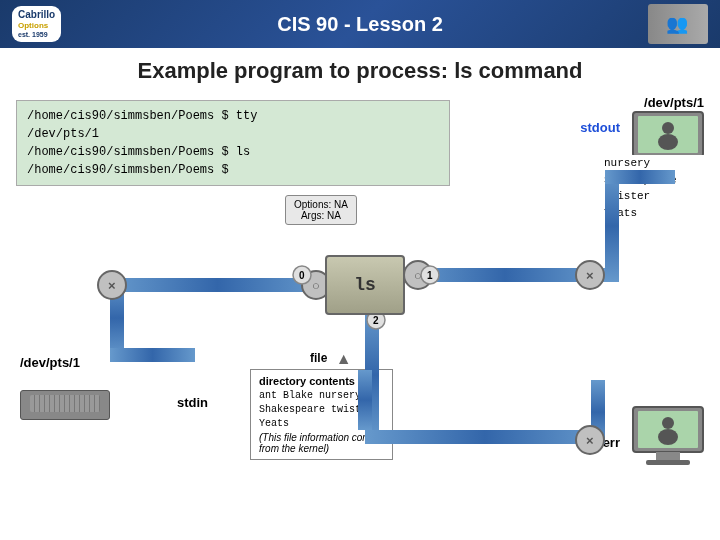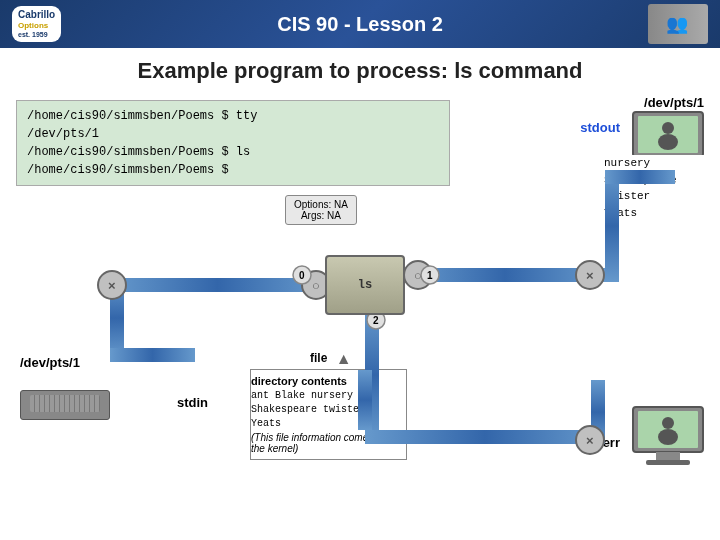--- a/index.html
+++ b/index.html
@@ -130,21 +130,21 @@
       left: 325px;
       width: 80px;
       height: 60px;
       background: linear-gradient(to bottom, #c8c8b0, #a0a088);
       border: 2px solid #666;
       border-radius: 4px;
       display: flex;
       align-items: center;
       justify-content: center;
       font-family: 'Courier New', monospace;
-      font-size: 12px;
+      font-size: 18px;
       font-weight: bold;
       color: #333;
       z-index: 10;
     }
 
     
     .stdin-label {
       position: absolute;
       bottom: 130px;
       left: 177px;
@@ -186,23 +186,23 @@
       border-radius: 2px;
     }
 
     
     .dir-contents {
       position: absolute;
       bottom: 80px;
       left: 250px;
       background: #fff;
       border: 1px solid #888;
-      padding: 5px 0;
+      padding: 5px 8px;
       font-size: 10px;
-      width: 157px;
+      width: 143px;
     }
     .dir-contents .dir-title {
       font-weight: bold;
       font-size: 11px;
       margin-bottom: 3px;
     }
     .dir-contents .dir-code {
       font-family: 'Courier New', monospace;
       font-size: 10px;
       margin-bottom: 3px;

